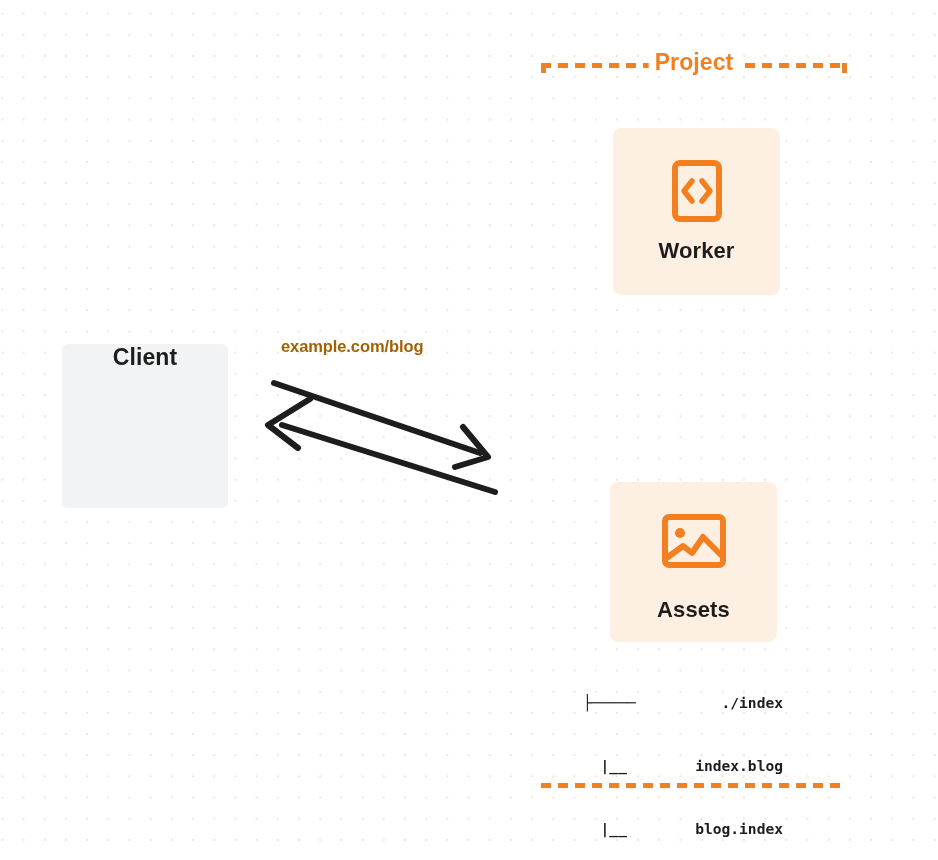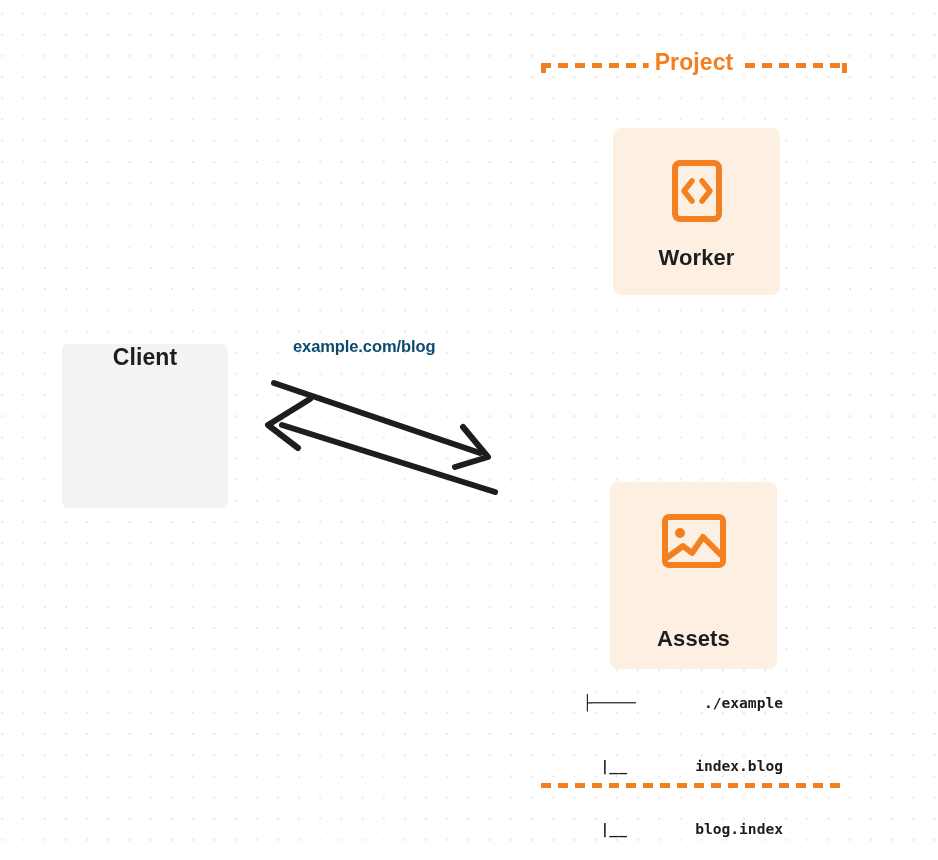--- a/index.html
+++ b/index.html
@@ -50,24 +50,23 @@
     top: 325px;
     width: 270px;
     height: 190px;
   }
   #request-label {
     position: absolute;
     left: 31px;
     top: 12px;
     font-size: 16.5px;
     font-weight: 700;
-    color: #0c4a6e;
+    color: #a16207;
     letter-spacing: -0.1px;
     white-space: nowrap;
-    margin-left: 12px;
   }
 
   
   #project-container {
     position: absolute;
     left: 541px;
     top: 63px;
     width: 306px;
     height: 725px;
     box-sizing: border-box;
@@ -124,30 +123,29 @@
     top: 128px;
     width: 167px;
     height: 167px;
     padding-top: 31px;
     box-sizing: border-box;
   }
   #assets-card {
     left: 610px;
     top: 482px;
     width: 167px;
-    height: 187px;
+    height: 160px;
     padding-top: 31px;
     box-sizing: border-box;
-    gap: 29px;
   }
   .service-card .card-label {
     font-size: 22px;
     font-weight: 700;
     color: #1d1d1d;
-    margin-top: 22px;
+    margin-top: 15px;
     letter-spacing: 0.1px;
   }
   #assets-card .card-label { margin-top: 28px; }
   .card-icon {
     display: block;
   }
 
   
   #assets-file-tree {
     position: absolute;
@@ -224,21 +222,21 @@
       <rect x="4" y="4" width="58" height="48" rx="4" ry="4" fill="none" stroke="#f38020" stroke-width="6"></rect>
       <circle cx="19" cy="20" r="5" fill="#f38020"></circle>
       <polyline points="7,44 22,33 31,40 42,24 60,42" fill="none" stroke="#f38020" stroke-width="6" stroke-linecap="round" stroke-linejoin="round"></polyline>
     </svg>
     <span class="card-label">Assets</span>
   </div>
 
   <div id="assets-file-tree">
     <span class="tree-row">
       <span class="tree-branch">├─────</span>
-      <span class="tree-name">./example</span>
+      <span class="tree-name">./index</span>
     </span>
     <span class="tree-row">
       <span class="tree-branch">  |__</span>
       <span class="tree-name">index.blog</span>
     </span>
     <span class="tree-row">
       <span class="tree-branch">  |__</span>
       <span class="tree-name">blog.index</span>
     </span>
     

